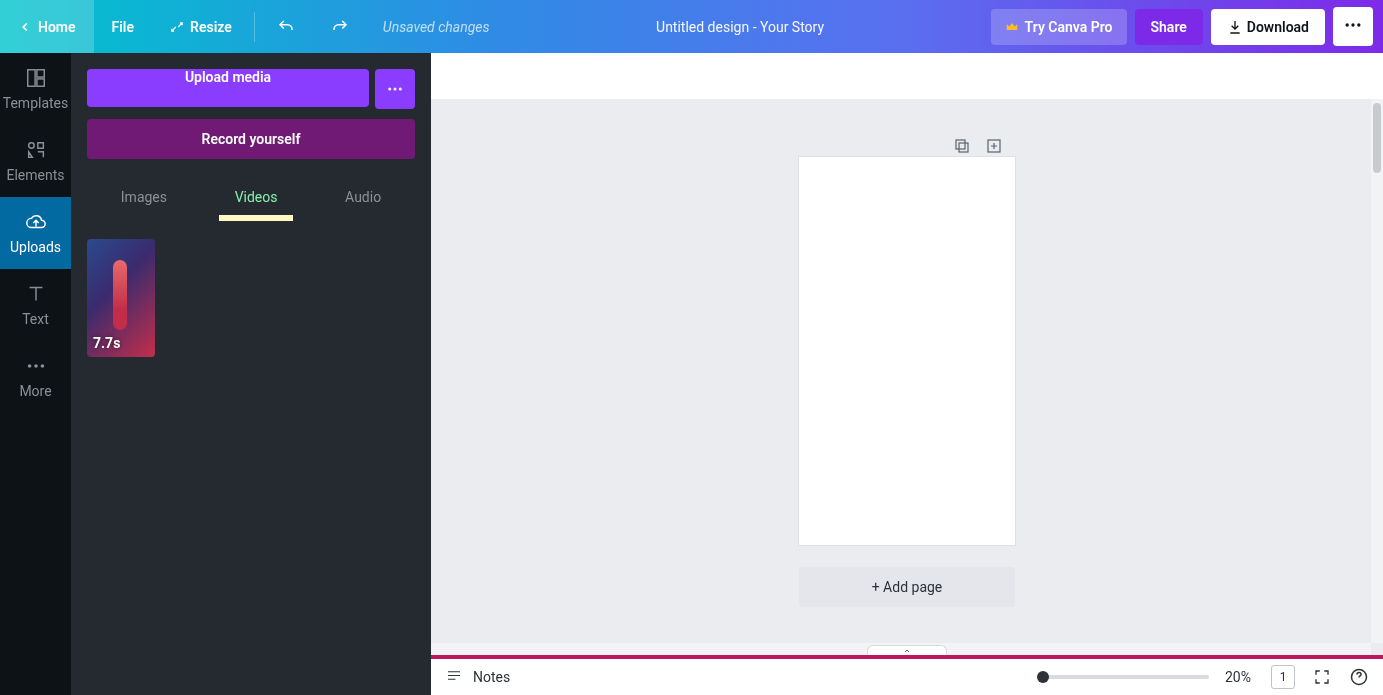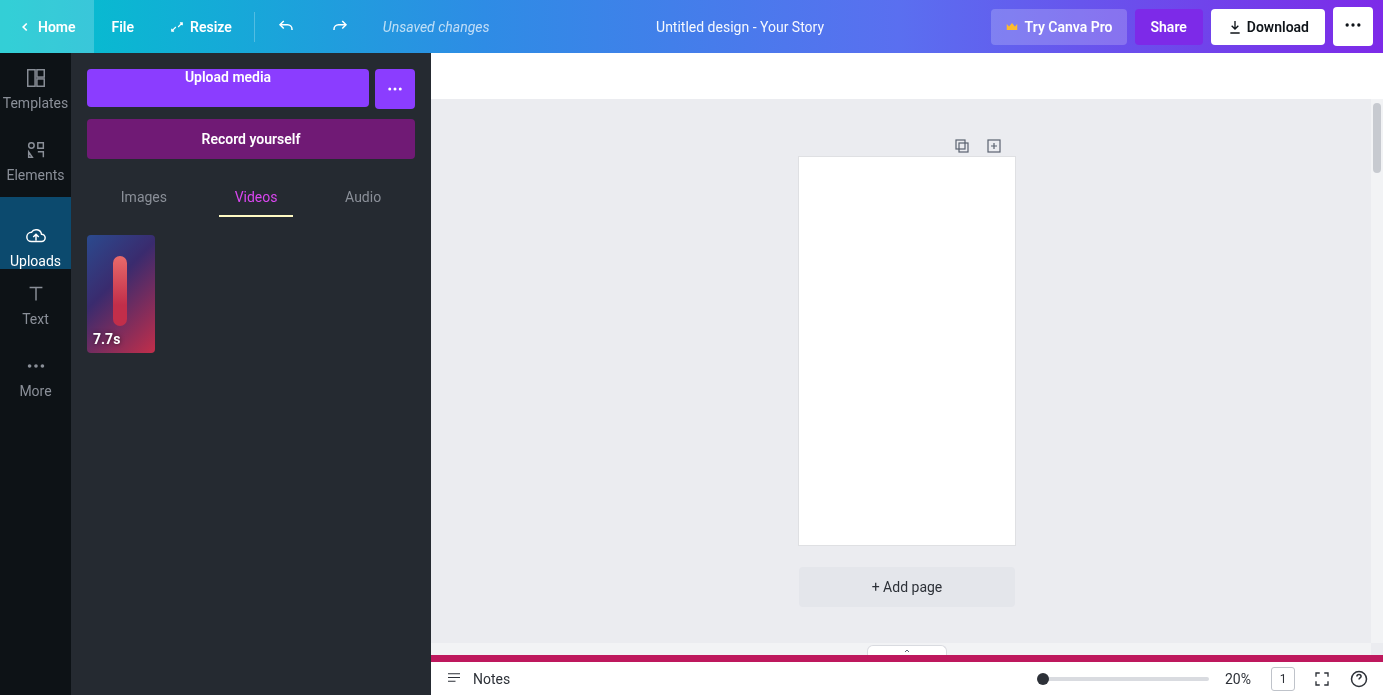--- a/index.html
+++ b/index.html
@@ -18,49 +18,49 @@
 .share-btn { background: #7d2ae8; border-radius: 4px; padding: 10px 16px; }
 .download-btn { background: #fff; color: #0f1419; border-radius: 4px; padding: 10px 16px; display: flex; align-items: center; gap: 4px; font-weight: 600; }
 .more-top { background: #fff; color: #0f1419; border-radius: 4px; padding: 8px 10px; }
 
 
 .main { flex: 1; display: flex; min-height: 0; }
 
 
 .rail { width: 71px; background: #0d1216; display: flex; flex-direction: column; }
 .rail-item { height: 72px; display: flex; flex-direction: column; align-items: center; justify-content: center; gap: 6px; color: #8a8f98; font-size: 14px; cursor: pointer; }
-.rail-item.active { background: #0c4a6e; color: #fff; justify-content: flex-end; }
+.rail-item.active { background: #0369a1; color: #fff; }
 
 
 .panel { width: 360px; background: #252a31; padding: 16px; position: relative; }
 .upload-row { display: flex; gap: 6px; }
 .upload-btn { flex: 1; background: #8b3dff; color: #fff; border-radius: 4px; height: 38px; display: flex; align-items: flex-start; justify-content: center; font-weight: 600; font-size: 14px; }
 .upload-more { width: 40px; height: 40px; background: #8b3dff; border-radius: 4px; display: flex; align-items: center; justify-content: center; color: #fff; }
 .record-btn { margin-top: 10px; height: 40px; background: #701a75; color: #fff; border-radius: 4px; display: flex; align-items: center; justify-content: center; font-weight: 600; font-size: 14px; }
 .tabs { display: flex; margin-top: 20px; justify-content: space-around; }
 .tab { color: #8a8f98; font-size: 14px; font-weight: 400; padding: 10px 16px; cursor: pointer; }
-.tab.active { color: #d946ef; border-bottom: 2px solid #fef9c3; }
+.tab.active { color: #86efac; border-bottom: 6px solid #fef9c3; }
 .grid { margin-top: 18px; display: flex; flex-wrap: wrap; gap: 12px; }
 .thumb { width: 68px; height: 118px; border-radius: 4px; background: linear-gradient(135deg, #2b4a8e 0%, #3a2b6e 40%, #c22e4a 100%); position: relative; overflow: hidden; }
 .thumb::after { content:""; position:absolute; left:38%; top:18%; width:14px; height:70px; background: linear-gradient(180deg,#e86a6a 0%, #c22e4a 70%); border-radius:8px; }
 .thumb-dur { position: absolute; left: 6px; bottom: 6px; color: #fff; font-size: 14px; font-weight: 700; text-shadow: 0 0 4px rgba(0,0,0,0.6); z-index:2; }
 
 .collapse-handle { position: absolute; right: -14px; top: 50%; transform: translateY(-50%); width: 14px; height: 70px; background: #252a31; border-radius: 0 10px 10px 0; display: flex; align-items: center; justify-content: center; }
 
 
 .canvas-wrap { flex: 1; position: relative; display: flex; flex-direction: column; background: #ebecf0; }
 .canvas-toolbar { height: 46px; background: #fff; }
 .canvas-scroll { flex: 1; position: relative; overflow: hidden; padding-left: 12px; }
 .page-actions { position: absolute; top: 38px; right: 380px; display: flex; gap: 14px; color: #5a6270; }
 .page { position: absolute; left: 50%; top: 58px; transform: translateX(-50%); width: 216px; height: 388px; background: #fff; box-shadow: 0 0 0 1px rgba(0,0,0,0.05); }
 .add-page { position: absolute; left: 50%; top: 468px; transform: translateX(-50%); width: 216px; height: 40px; background: #e4e6eb; color: #2d3138; display: flex; align-items: center; justify-content: center; font-size: 14px; border-radius: 4px; }
 .mini-handle { position: absolute; bottom: 0; left: 50%; transform: translateX(-50%); width: 80px; height: 10px; background: #fff; border-radius: 6px 6px 0 0; border: 1px solid #d9dbe0; border-bottom: none; display:flex; align-items:center; justify-content:center; color:#5a6270; font-size:9px; }
 
 
-.bottombar { height: 40px; background: #fff; border-top: 7px solid #be185d; display: flex; align-items: center; padding: 0 14px; font-size: 14px; color: #2d3138; }
+.bottombar { height: 40px; background: #fff; border-top: 4px solid #be185d; display: flex; align-items: center; padding: 0 14px; font-size: 14px; color: #2d3138; }
 .notes { display: flex; align-items: center; gap: 10px; }
 .bb-spacer { flex: 1; }
 .zoom-slider { width: 170px; height: 4px; background: #d9dbe0; border-radius: 2px; position: relative; margin-right: 16px; }
 .zoom-knob { position: absolute; left: 0; top: 50%; transform: translate(-2px,-50%); width: 12px; height: 12px; background: #2d3138; border-radius: 50%; }
 .zoom-label { margin-right: 20px; }
 .page-count { width: 24px; height: 24px; border: 1px solid #bfc3ca; border-radius: 3px; display: flex; align-items: center; justify-content: center; font-size: 12px; margin-right: 18px; }
 .bb-icon { margin-right: 18px; color: #2d3138; }
 
 .scrollbar-v { position:absolute; right:0; top:0; bottom:12px; width:12px; background:#f2f3f5; }
 .scrollbar-v::after { content:""; position:absolute; left:2px; top:4px; width:8px; height:70px; background:#c7cad0; border-radius:4px; }

